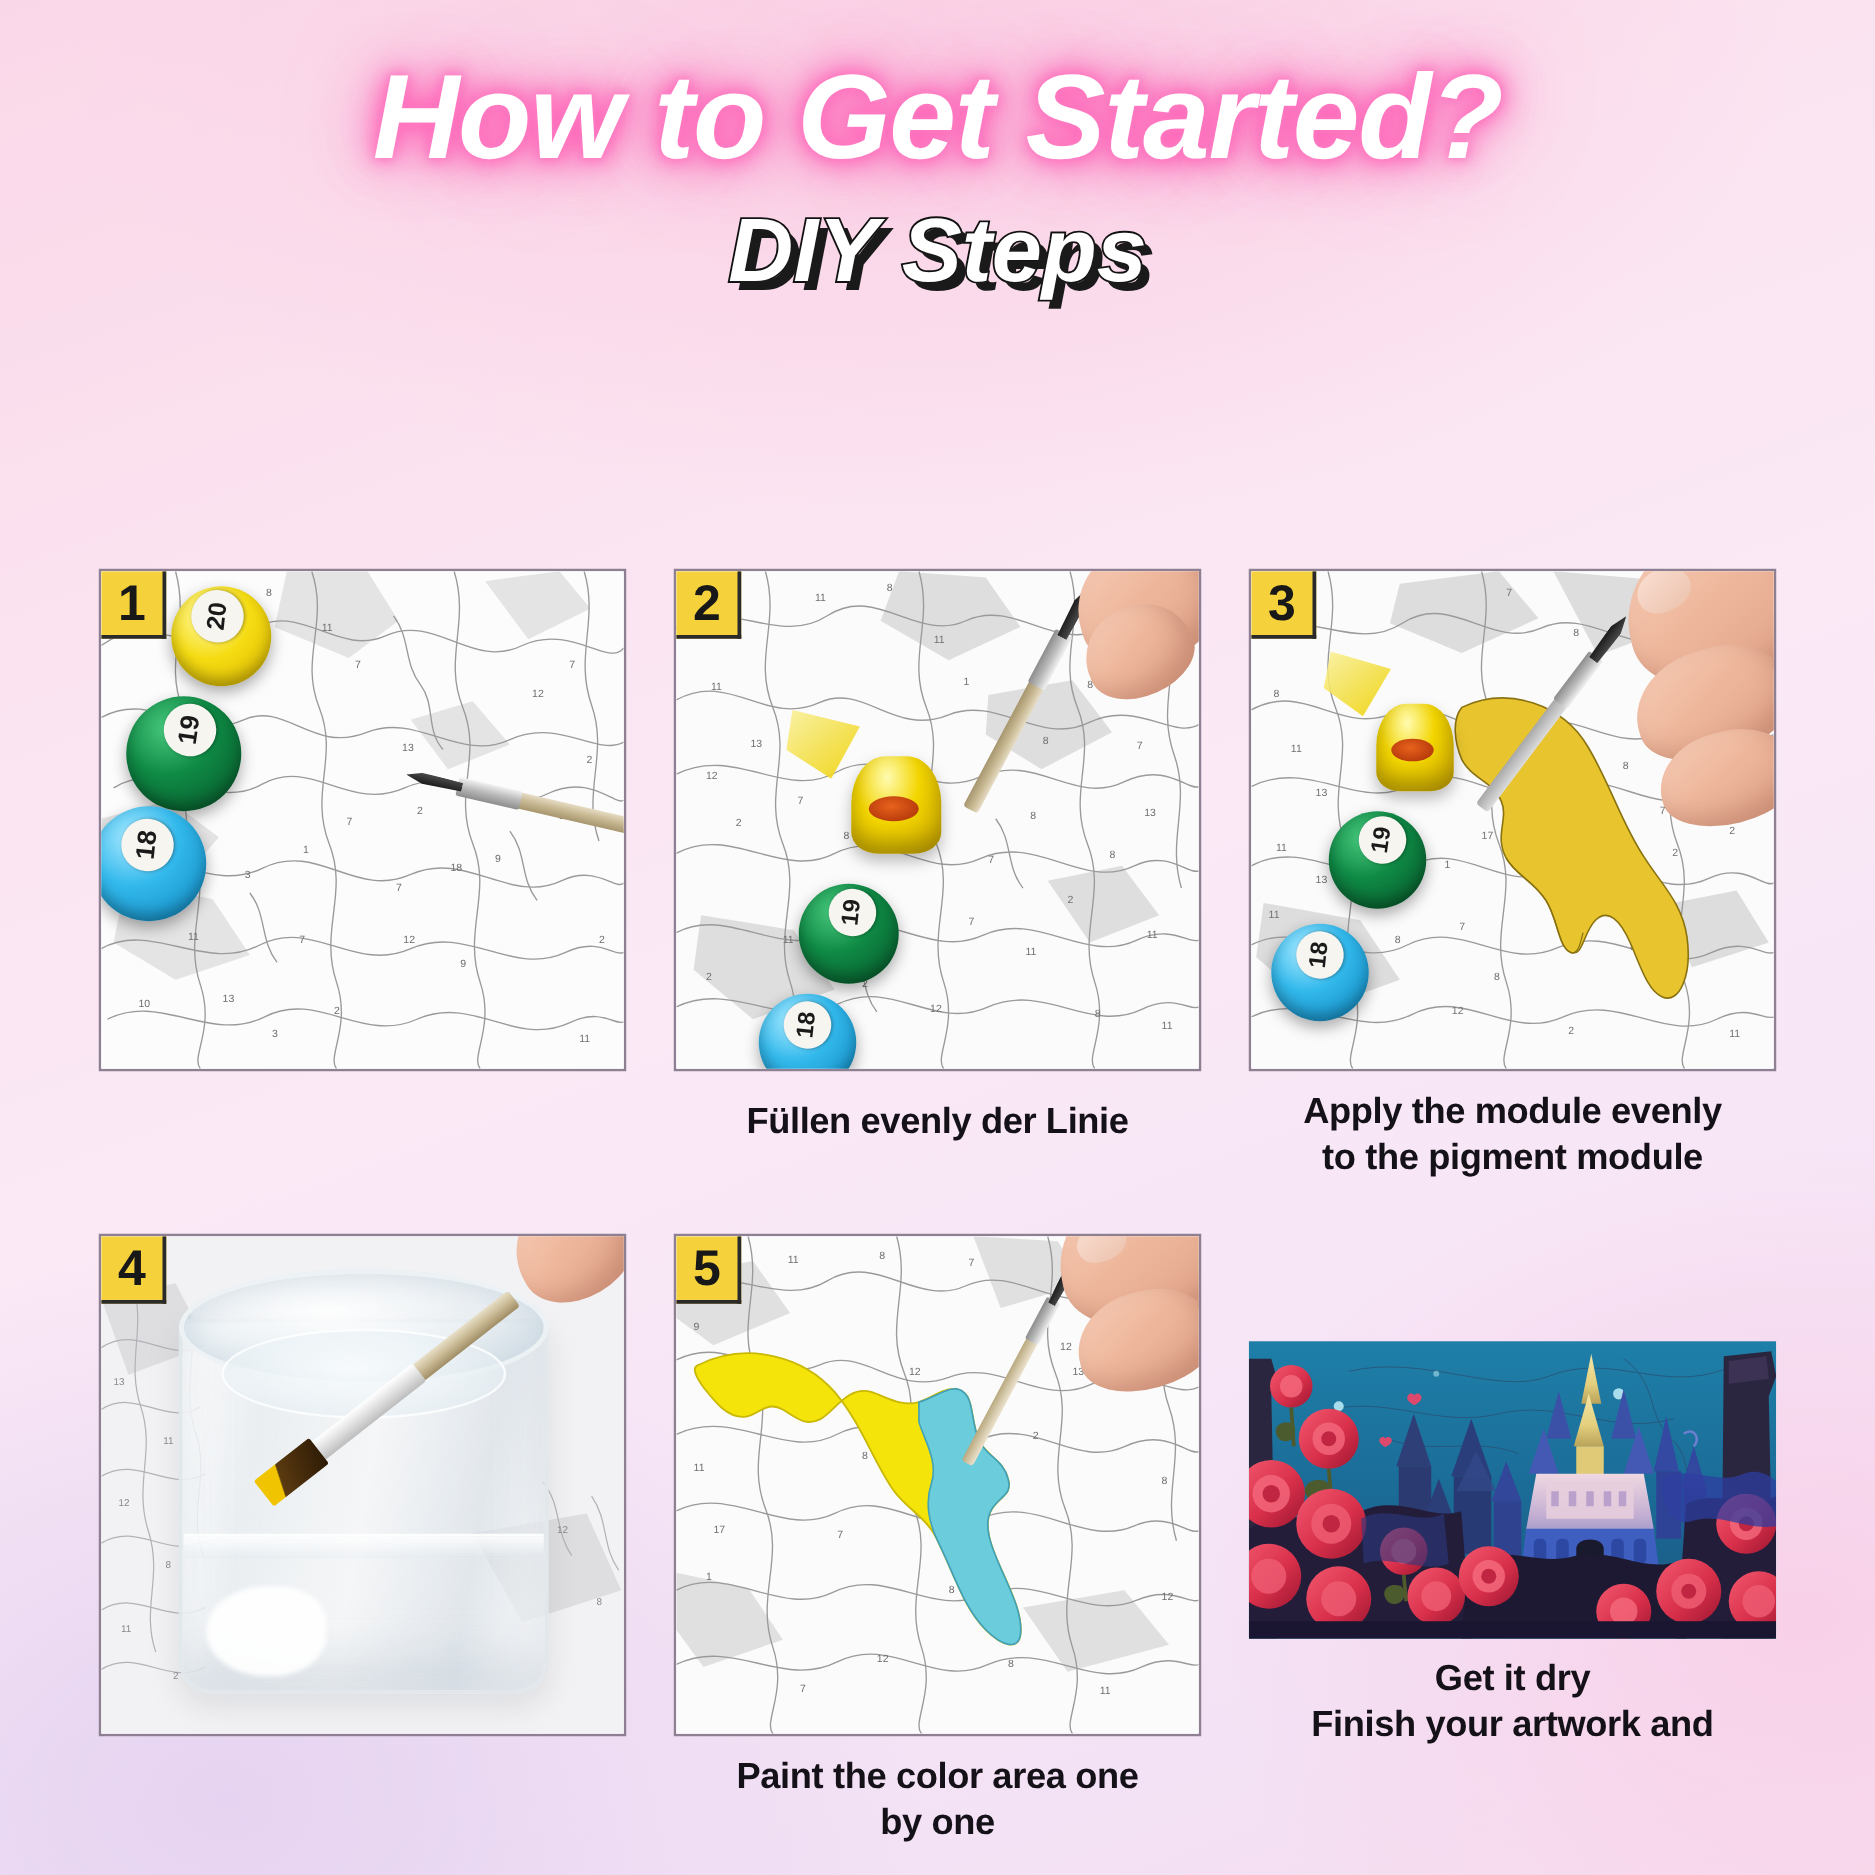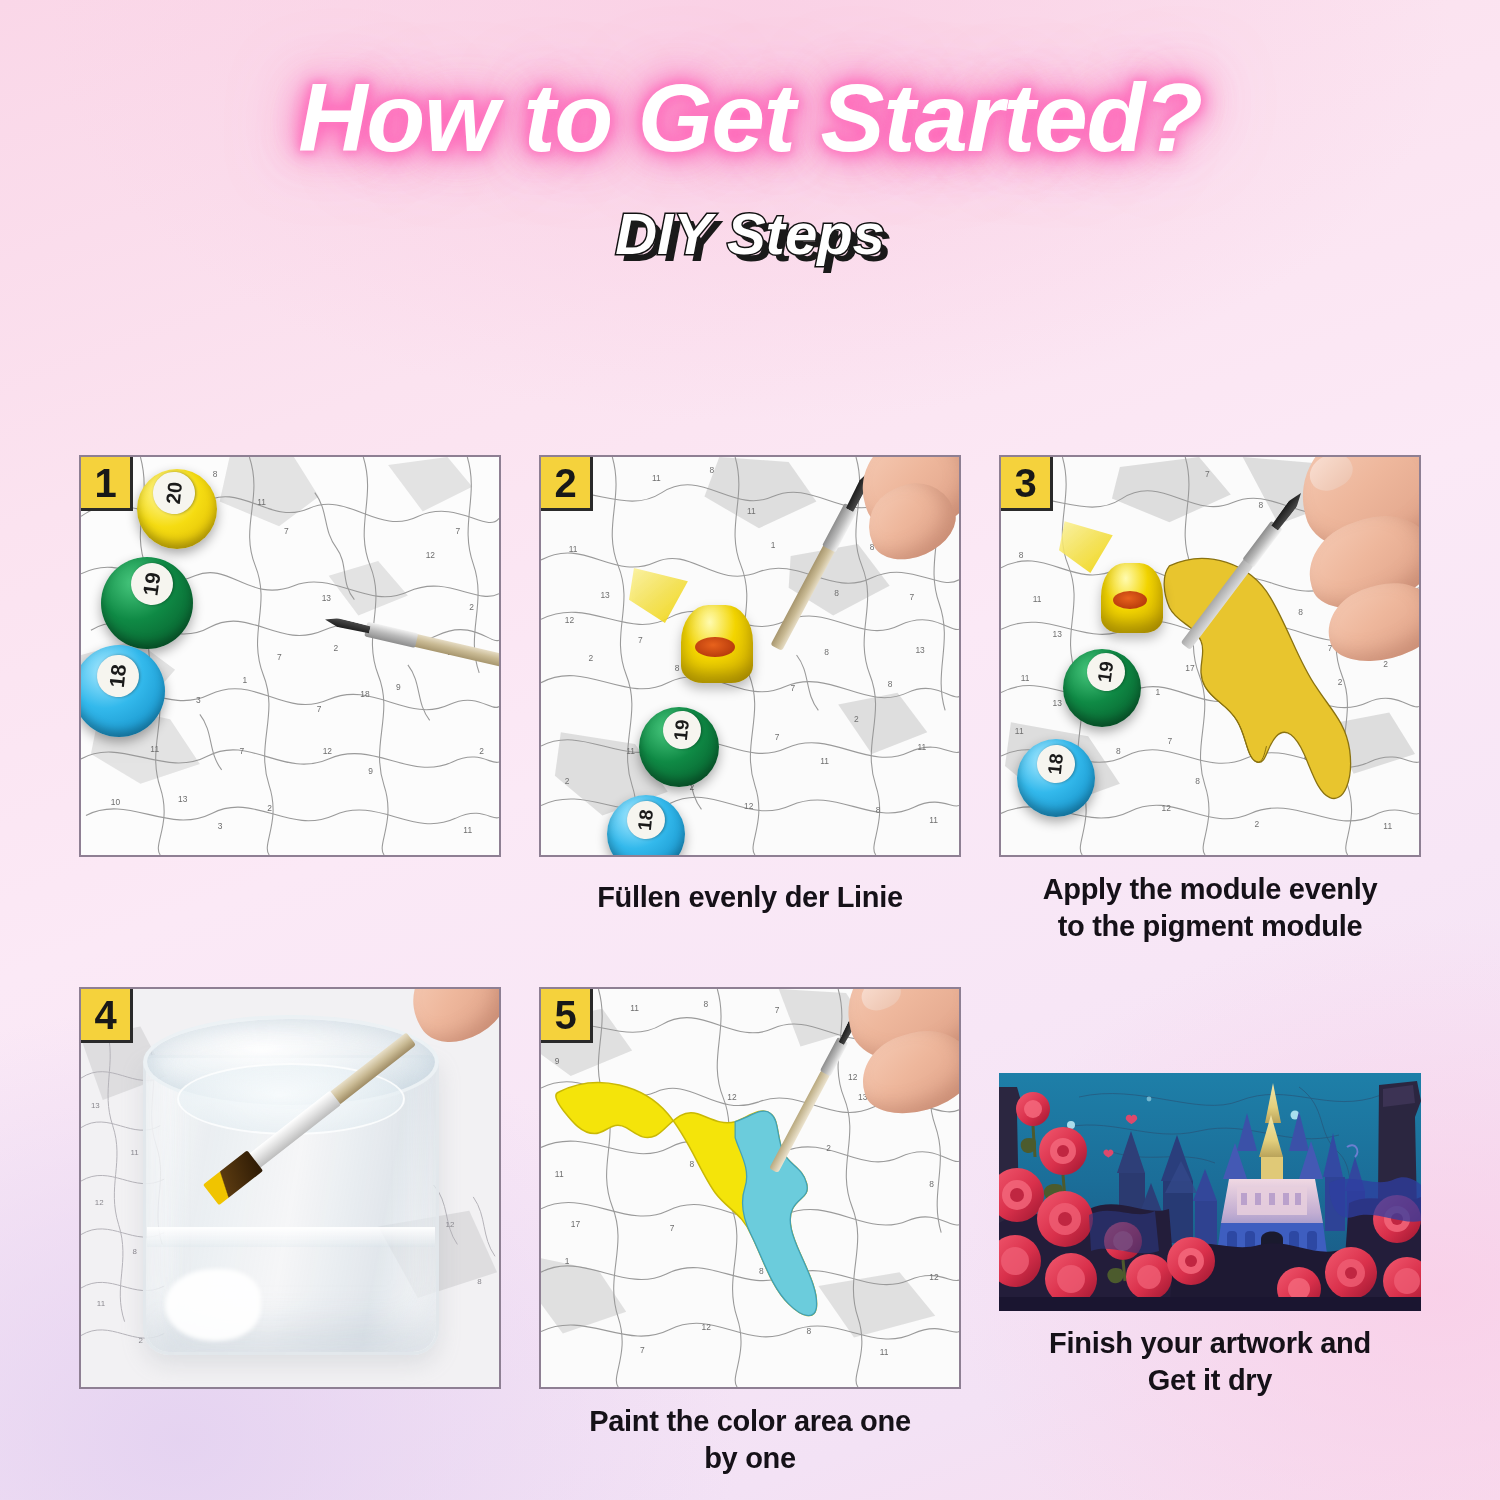--- a/index.html
+++ b/index.html
@@ -9,38 +9,38 @@
     background:
       radial-gradient(ellipse 900px 700px at 12% 96%, rgba(226,208,240,0.85) 0%, rgba(226,208,240,0) 62%),
       radial-gradient(ellipse 800px 620px at 96% 86%, rgba(250,205,230,0.80) 0%, rgba(250,205,230,0) 60%),
       radial-gradient(ellipse 1000px 560px at 50% 2%, rgba(250,208,229,0.95) 0%, rgba(250,208,229,0) 70%),
       linear-gradient(160deg, #fad7e8 0%, #fbe3f0 26%, #fbe9f6 48%, #f7e6f6 68%, #f3e2f5 86%, #f7dcee 100%);
     overflow:hidden;
     position:relative;
   }
 
   
-  .header { width:100%; padding-top:68px; text-align:center; }
+  .header { width:100%; padding-top:44px; text-align:center; }
   .main-title {
     font-size:96px;
     font-weight:bold;
     font-style:italic;
     color:#ffffff;
     letter-spacing:-1px;
     line-height:1.05;
     text-shadow:
       0 0 6px #ff7fc4,
       0 0 14px #ff66b8,
       0 0 28px #ff4fae,
       0 0 46px rgba(255,90,180,0.75),
       0 0 70px rgba(255,120,190,0.55);
   }
   .sub-title {
-    margin-top:36px;
-    font-size:58px;
+    margin-top:20px;
+    font-size:72px;
     font-weight:bold;
     font-style:italic;
     color:#ffffff;
     letter-spacing:0px;
     line-height:1;
     -webkit-text-stroke:3px #111111;
     paint-order: stroke fill;
     text-shadow: 7px 7px 0 #1a1a1a;
   }
 
@@ -781,18 +781,18 @@
           </g>
 
           <path d="M330 110 C352 98 376 116 396 106 C410 100 422 112 422 112 L422 148 C400 152 376 136 354 144 C340 148 330 134 330 110 Z" fill="#2f3ea0" opacity="0.75"></path>
           <path d="M90 142 C112 130 136 148 156 138 L160 178 C138 186 112 170 92 178 Z" fill="#2b3880" opacity="0.6"></path>
 
           <rect x="0" y="224" width="422" height="14" fill="#1a1530"></rect>
         </svg>
       </div>
     </div>
     <div class="caption">
+      <div>Get it dry</div>
       <div>Finish your artwork and</div>
-      <div>Get it dry</div>
     </div>
   </div>
 
 </div>
 
 </body></html>

